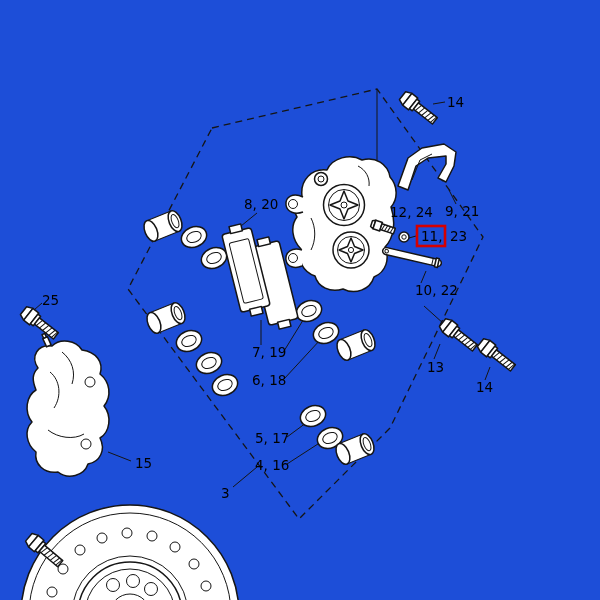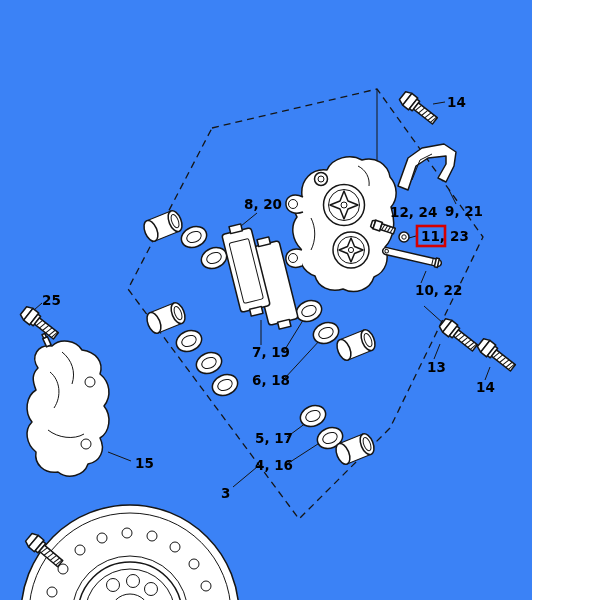--- a/index.html
+++ b/index.html
@@ -1,16 +1,16 @@
 <!DOCTYPE html>
 <html><head>
 <meta charset="utf-8">
 <style>
   html,body{margin:0;padding:0;background:#fff;}
-  .stage{width:532px;height:600px;background:#3b82f6;position:relative;overflow:hidden;font-weight:bold;}
+  .stage{width:600px;height:600px;background:#1d4ed8;position:relative;overflow:hidden;}
   svg{display:block;}
   .outline{fill:#ffffff;stroke:#151515;stroke-width:1.5;stroke-linejoin:round;}
   .thin{fill:none;stroke:#151515;stroke-width:1;}
   .lead{fill:none;stroke:#151515;stroke-width:1;}
   .dashed{fill:none;stroke:#151515;stroke-width:1.3;stroke-dasharray:7 5;stroke-linejoin:round;}
   text{font-family:"DejaVu Sans","Liberation Sans",sans-serif;font-size:13.5px;fill:#000;}
   .hl{fill:none;stroke-width:2.6;}
 </style>
 </head>
 <body>

